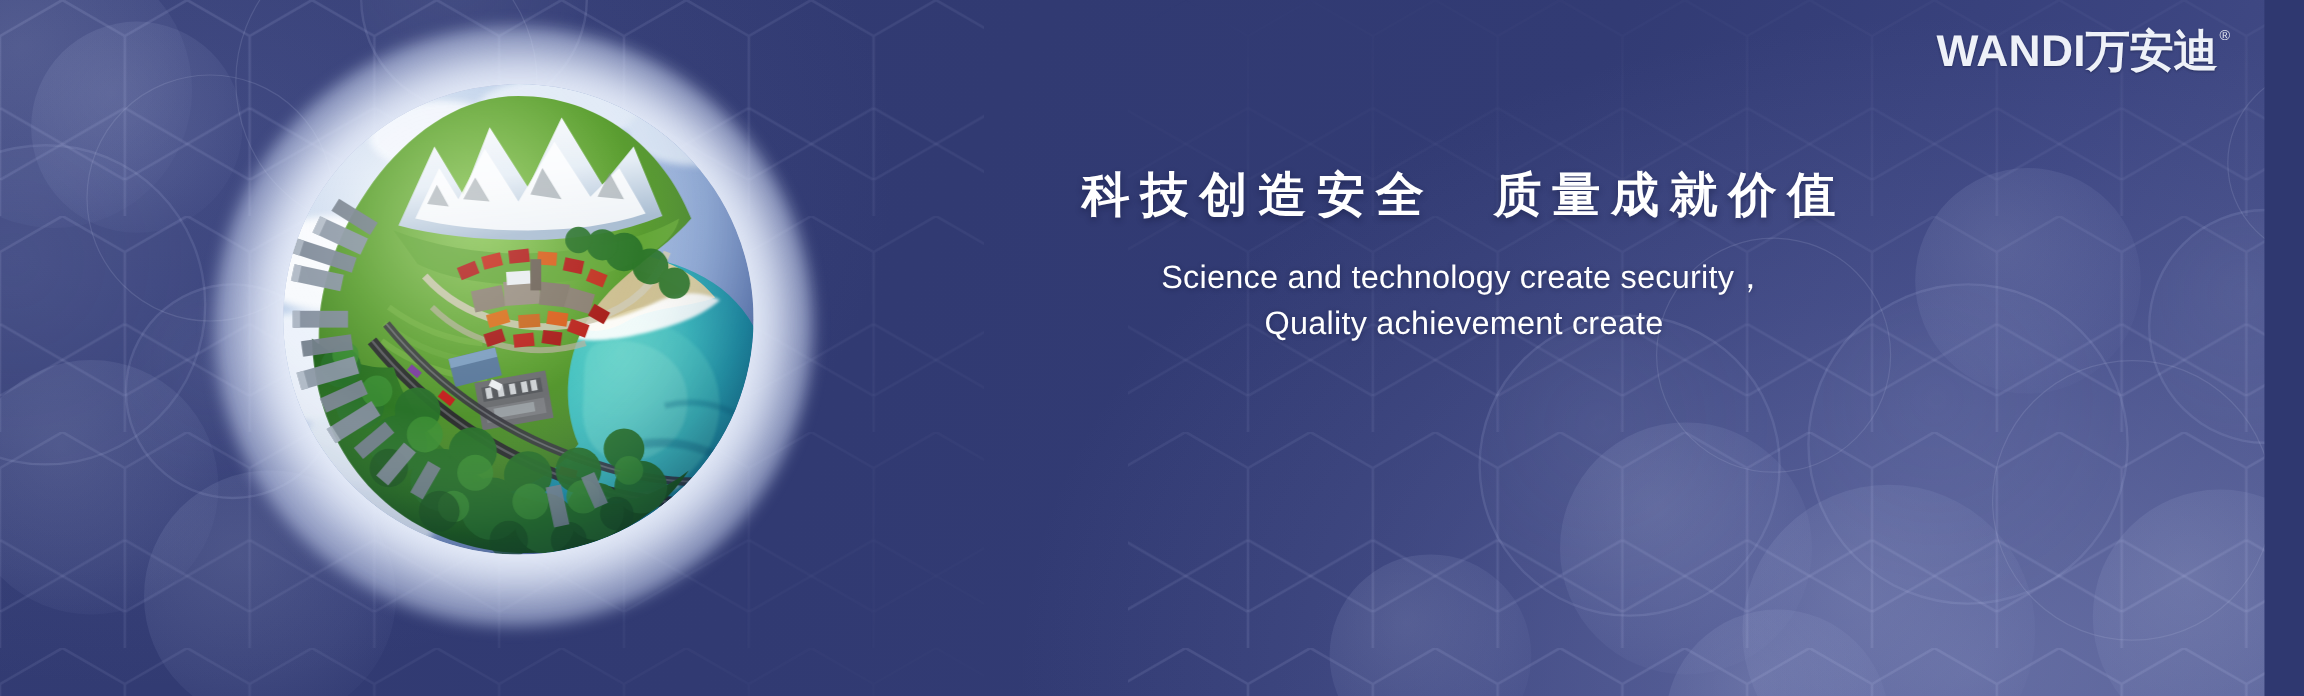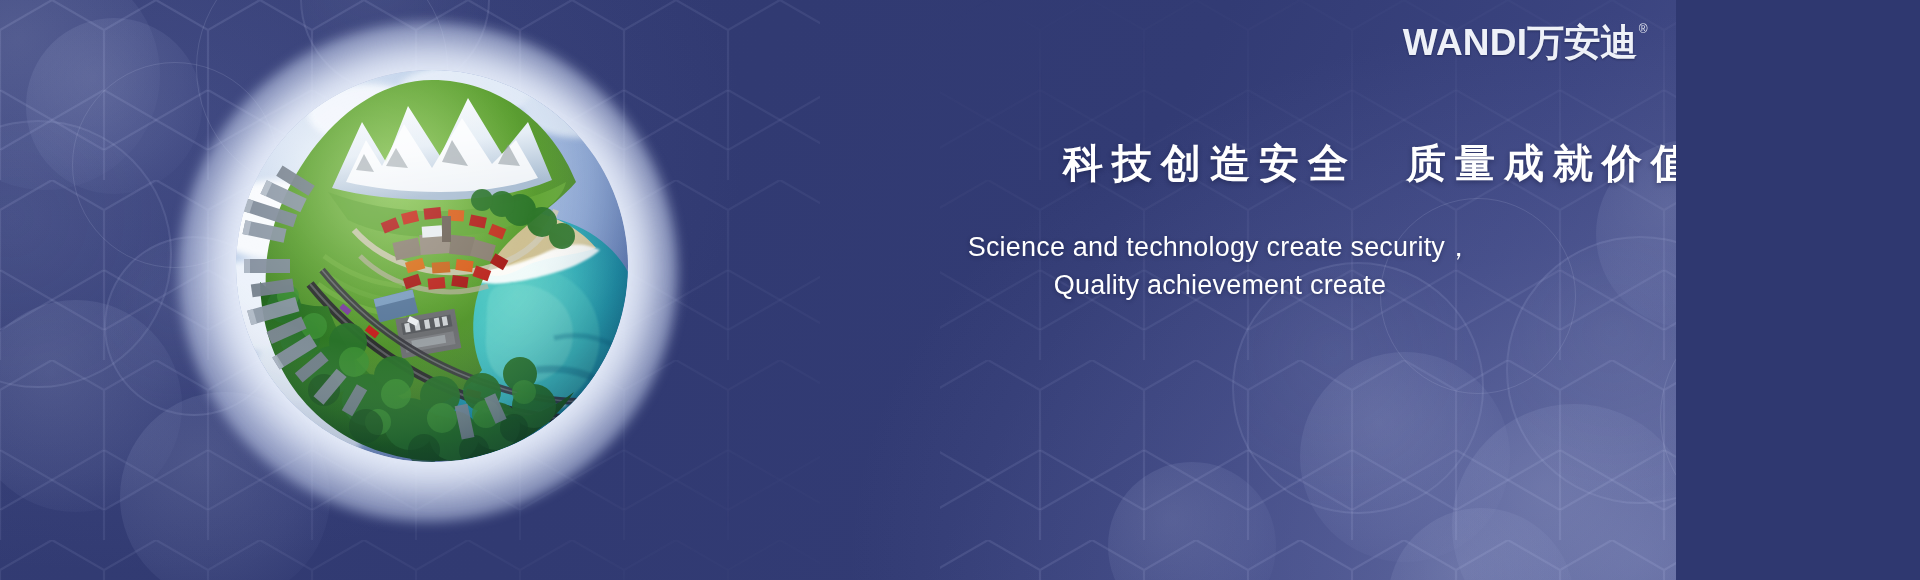--- a/index.html
+++ b/index.html
@@ -6,21 +6,21 @@
   * { margin:0; padding:0; box-sizing:border-box; }
   html, body {
     width:1920px; height:580px;
     overflow:hidden;
     background:#2f3870;
     font-family:"Liberation Sans", "DejaVu Sans", sans-serif;
   }
 
   #banner {
     position:relative;
-    width:1676px; height:580px;
+    width:1887px; height:580px;
     overflow:hidden;
     background:
       radial-gradient(ellipse 1100px 760px at 1640px 560px, rgba(150,158,205,0.42) 0%, rgba(120,128,185,0.20) 42%, rgba(60,70,135,0.0) 72%),
       radial-gradient(ellipse 900px 620px at 120px 140px, rgba(120,130,190,0.22) 0%, rgba(60,70,135,0.0) 70%),
       linear-gradient(118deg, #333c73 0%, #313a72 40%, #323b74 62%, #3b4480 82%, #4a538a 100%);
     text-decoration: underline;
   }
 
   
   .hexlayer {
@@ -102,24 +102,23 @@
     color:#ffffff;
   }
   #headline {
     font-family:"DejaVu Sans","Liberation Sans",sans-serif;
     font-size:40px;
     font-weight:bold;
     letter-spacing:9px;
     line-height:1.25;
     white-space:pre;
     text-shadow:0 2px 5px rgba(14,20,52,0.42);
-    text-align:right;
   }
   #subcopy {
-    margin-top:40px;
+    margin-top:24px;
     font-size:27px;
     font-weight:500;
     line-height:1.42;
     letter-spacing:0.2px;
     text-shadow:0 1px 4px rgba(14,20,52,0.40);
   }
   #subcopy .line { display:block; }
 </style>
 </head>
 <body>

